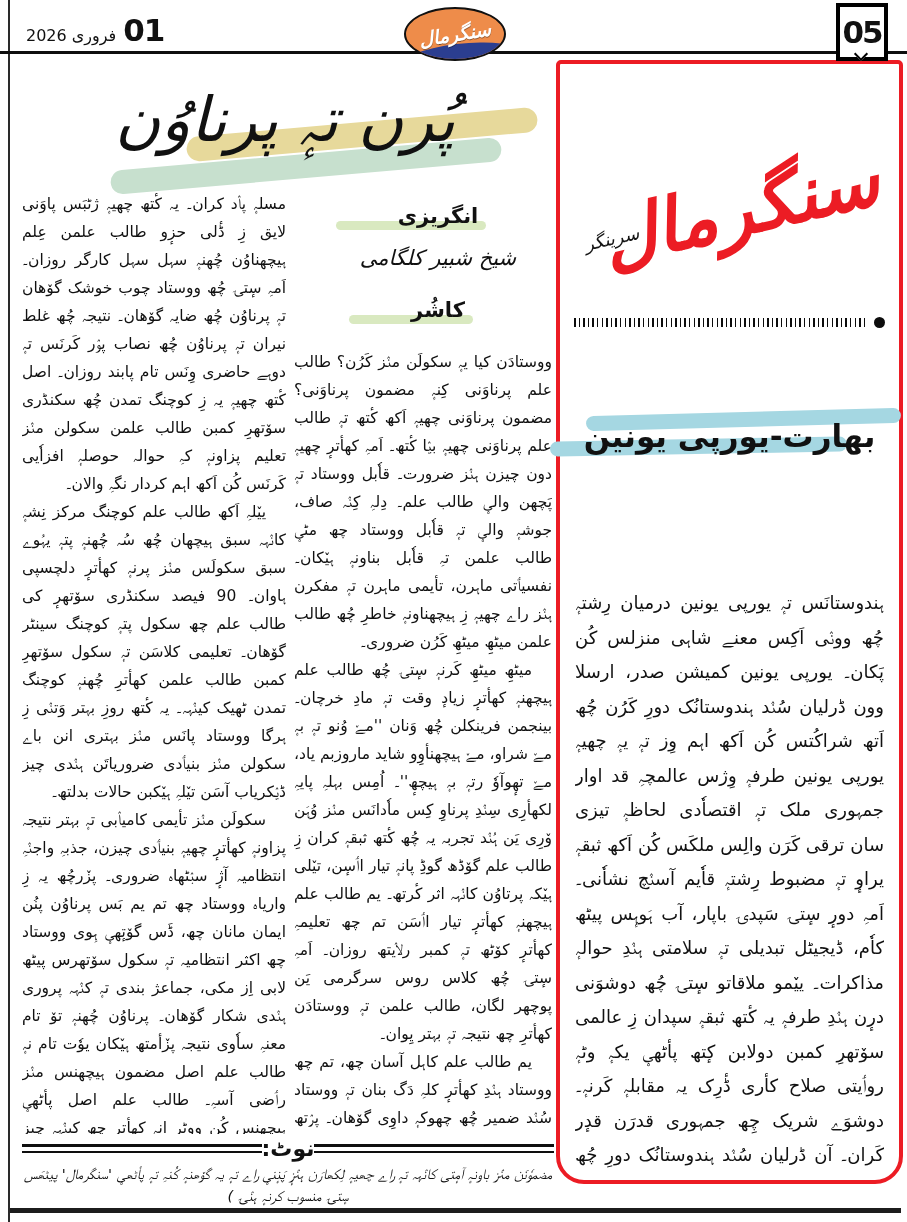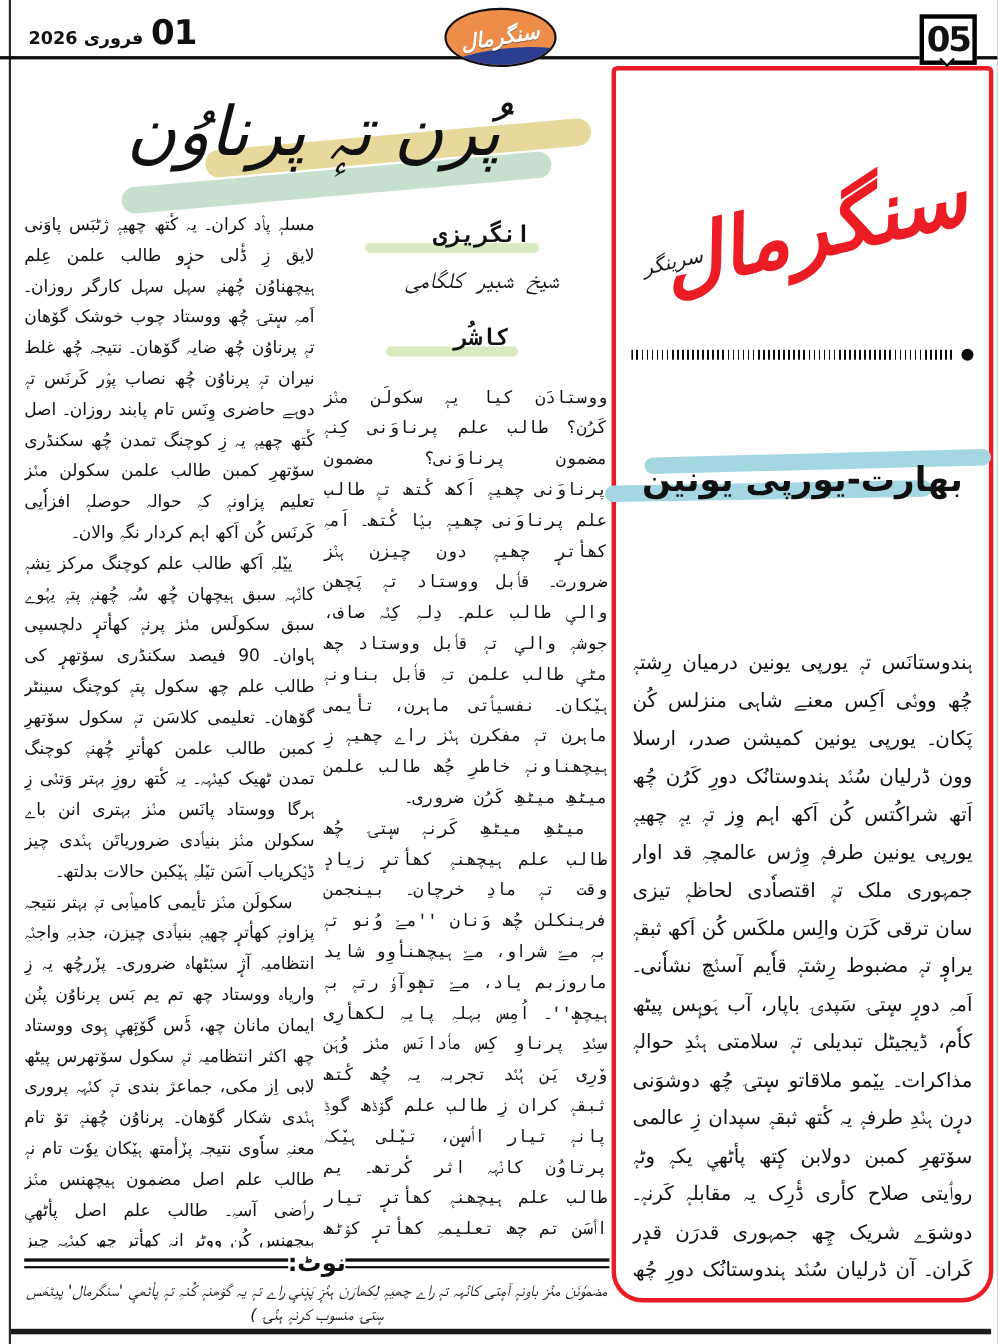--- a/index.html
+++ b/index.html
@@ -8,41 +8,41 @@
     position:relative; width:907px; height:1222px; margin:0 auto;
     background:#ffffff; overflow:hidden;
     font-family:"DejaVu Sans", sans-serif; color:#111;
   }
   .left-edge-rule { position:absolute; left:8px; top:0; bottom:0; width:1.5px; background:#2a2a2a; }
   .top-rule { position:absolute; left:0; top:51px; width:100%; height:3px; background:#0e0e0e; }
 
   
   .date { position:absolute; left:26px; top:12px; display:flex; align-items:baseline; gap:7px; direction:rtl; }
   .date-day { font-size:31px; font-weight:bold; letter-spacing:-1px; }
-  .date-my { font-size:16px; font-weight:bold;text-align:right; }
+  .date-my { font-size:16px; font-weight:normal;text-align:right; }
 
   .logo { position:absolute; left:404px; top:7px; width:102px; height:54px; background:#ee8c4a; border:2.5px solid #101010; border-radius:50%; overflow:hidden; z-index:5; }
   .logo-swoosh { position:absolute; left:-10px; bottom:-17px; width:125px; height:32px; background:#2b3e90; border-radius:50%; transform:rotate(-7deg); }
   .logo-script { position:absolute; inset:0; display:flex; align-items:center; justify-content:center; color:#fff; font-size:19px; font-weight:bold; font-style:italic; transform:rotate(-9deg); z-index:2; text-shadow:0 1px 0 rgba(0,0,0,.35); }
 
-  .pagenum-box { position:absolute; left:836px; top:13px; width:52px; height:46px; border:4.5px solid #000; background:#fff; display:flex; align-items:center; justify-content:center; z-index:6; }
+  .pagenum-box { position:absolute; left:836px; top:3px; width:52px; height:58px; border:4.5px solid #000; background:#fff; display:flex; align-items:center; justify-content:center; z-index:6; }
   .pagenum { font-size:31px; font-weight:bold; letter-spacing:-2px; }
   .pagenum-caret { position:absolute; left:856px; top:49px; width:10px; height:10px; border-right:2.5px solid #000; border-bottom:2.5px solid #000; transform:rotate(45deg); background:#fff; z-index:7; }
 
   
   .title-wrap { position:absolute; left:18px; top:70px; width:534px; height:120px; }
   .stroke { position:absolute; border-radius:13px; }
   .stroke-yellow { left:168px; top:52px; width:352px; height:25px; background:#e7d99b; transform:rotate(-5deg); }
   .stroke-green  { left:92px;  top:84px; width:392px; height:24px; background:#c7e0ce; transform:rotate(-5deg); }
   .main-title { position:absolute; left:0; top:0; width:100%; text-align:center; font-size:62px; font-weight:normal; direction:rtl; font-style:italic; line-height:1.6; letter-spacing:1px; }
 
   
   .col { position:absolute; top:190px; height:944px; font-size:15.5px; line-height:28px; text-align:justify; direction:rtl; overflow:hidden; }
   .col-left { left:22px;  width:264px; }
-  .col-mid  { left:294px; width:258px;font-family:Liberation Mono, monospace; }
+  .col-mid  { left:294px; width:258px; }
   .col p { text-indent:20px; }
   .col p.no-indent { text-indent:0; }
 
   
   .byline { text-align:center; padding:8px 30px 10px 60px; }
   .byline-label { position:relative; display:inline-block; font-size:21px; font-weight:bold; z-index:0; margin:4px 0 14px; }
   .byline-label .txt { position:relative; z-index:1; }
   .byline-label .bar { position:absolute; right:-8px; left:-62px; bottom:0; height:9px; background:#d9e9c0; border-radius:5px; z-index:0; }
   .byline-name { font-size:21px; margin-bottom:20px; font-style:italic; }
 

